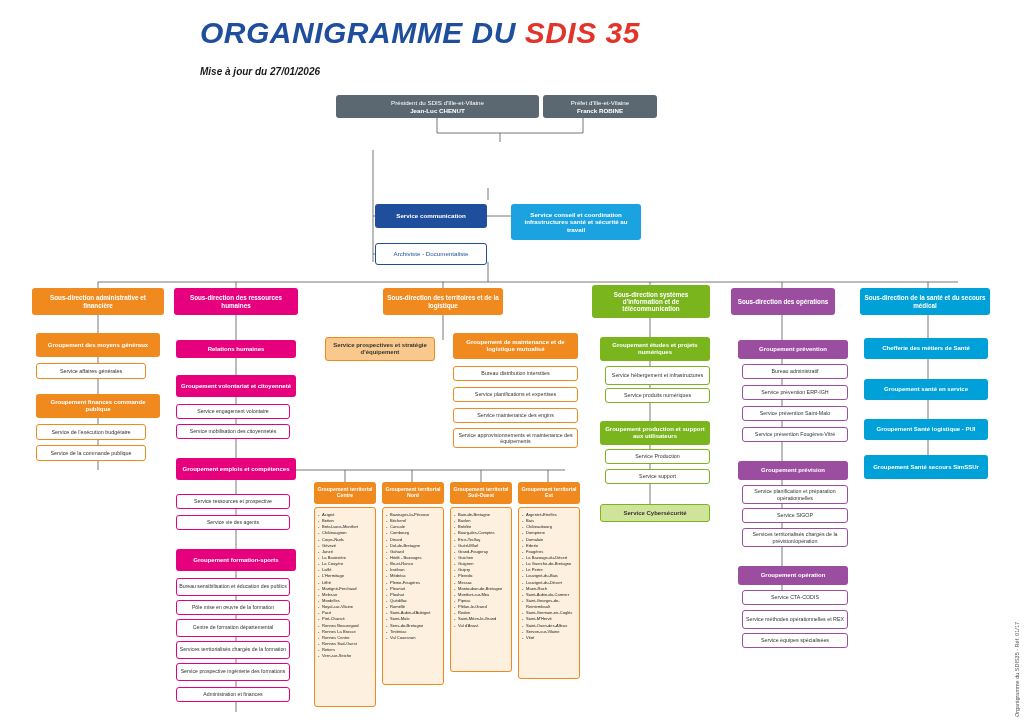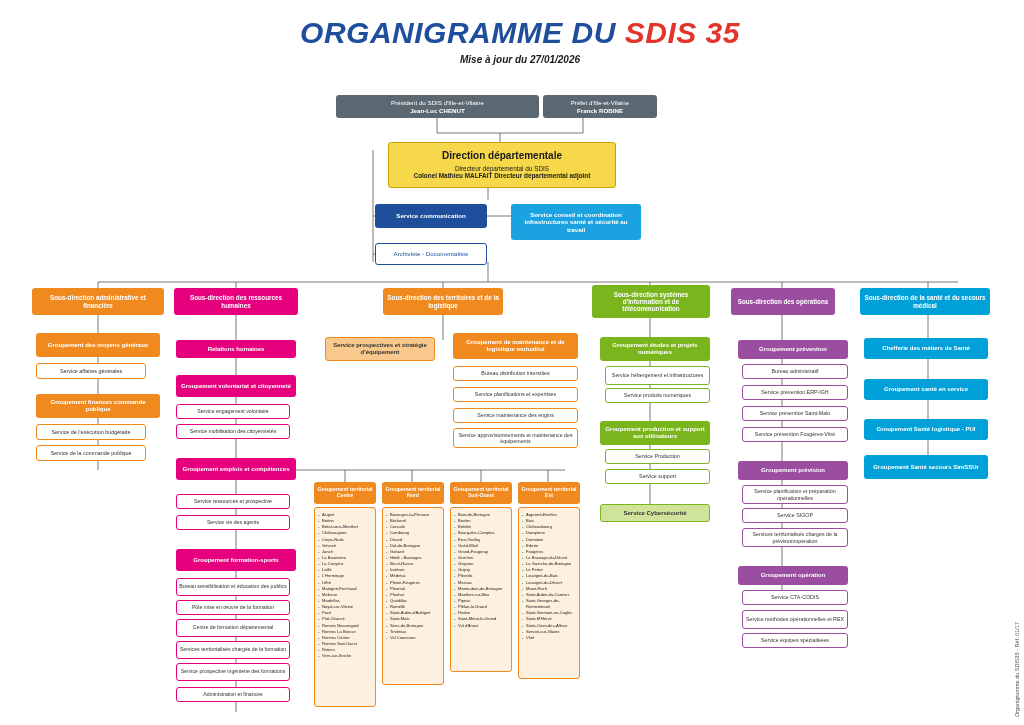--- a/index.html
+++ b/index.html
@@ -11,24 +11,24 @@
     overflow:hidden;
   }
   #canvas { position:absolute; inset:0; }
   svg.links { position:absolute; left:0; top:0; width:1024px; height:725px; pointer-events:none; }
 
   .box { position:absolute; border-radius:3px; text-align:center; display:flex; flex-direction:column;
          align-items:center; justify-content:center; line-height:1.15; }
   .hdr { font-weight:bold; }
 
   
-  .title { position:absolute; left:200px; top:16px; width:640px; text-align:center; }
+  .title { position:absolute; left:200px; top:16px; width:640px; }
   .title .t1 { font-size:30px; font-weight:bold; color:#1f4f9c; letter-spacing:0.5px; font-style:italic; }
   .title .t1 .red { color:#e2342a; }
-  .title .t2 { font-size:10px; font-weight:bold; font-style:italic; color:#1a1a1a; margin-top:4px; }
+  .title .t2 { font-size:10px; font-weight:bold; font-style:italic; color:#1a1a1a; margin-top:16px; }
 
   
   .logo { position:absolute; left:18px; top:18px; width:120px; height:80px; }
   .logo .flame { position:absolute; left:28px; top:0px; width:56px; height:46px; background:#e2342a;
                  border-radius:28px 28px 24px 24px; }
   .logo .flame:after { content:""; position:absolute; left:14px; top:10px; width:26px; height:26px;
                  border:5px solid #fff; border-radius:50%; border-right-color:transparent; transform:rotate(38deg); }
   .logo .l1 { position:absolute; top:46px; left:0; width:120px; text-align:center; font-size:15px;
               font-weight:bold; color:#2a2a2a; letter-spacing:0.5px; }
   .logo .l2 { position:absolute; top:60px; left:0; width:120px; text-align:center; font-size:15px;
@@ -98,25 +98,20 @@
   <div class="box" style="left:336px;top:95px;width:203px;height:23px;background:#5b6872;color:#fff;font-size:6.2px;">
     <div>Président du SDIS d'Ille-et-Vilaine</div>
     <div class="hdr">Jean-Luc CHENUT</div>
   </div>
 
   <div class="box" style="left:543px;top:95px;width:114px;height:23px;background:#5b6872;color:#fff;font-size:6.2px;">
     <div>Préfet d'Ille-et-Vilaine</div>
     <div class="hdr">Franck ROBINE</div>
   </div>
 
-  <div class="box" style="left:388px;top:142px;width:228px;height:46px;background:#f6d84a;border:1px solid #c9a300;font-size:6.4px;color:#1a1a1a;">
-    <div class="hdr" style="font-size:10px;margin-bottom:3px;">Direction départementale</div>
-    <div>Directeur départemental du SDIS</div>
-    <div class="hdr">Colonel Mathieu MALFAIT Directeur départemental adjoint</div>
-  </div>
 
   <div class="box" style="left:375px;top:204px;width:112px;height:24px;background:#1f4f9c;color:#fff;font-size:6.2px;font-weight:bold;">Service communication</div>
 
   <div class="box" style="left:511px;top:204px;width:130px;height:36px;background:#1aa3e0;color:#fff;font-size:6.2px;font-weight:bold;padding:2px 4px;">Service conseil et coordination infrastructures santé et sécurité au travail</div>
 
   <div class="box" style="left:375px;top:243px;width:112px;height:22px;background:#ffffff;border:1px solid #1f4f9c;color:#1f4f9c;font-size:6.2px;">Archiviste - Documentaliste</div>
 
   <div class="box" style="left:32px;top:288px;width:132px;height:27px;background:#f08a1e;color:#fff;font-size:6.3px;font-weight:bold;padding:2px 4px;">Sous-direction administrative et financière</div>
 
   <div class="box" style="left:36px;top:333px;width:124px;height:24px;background:#f08a1e;color:#fff;font-size:6px;font-weight:bold;padding:1px 3px;">Groupement des moyens généraux</div>

